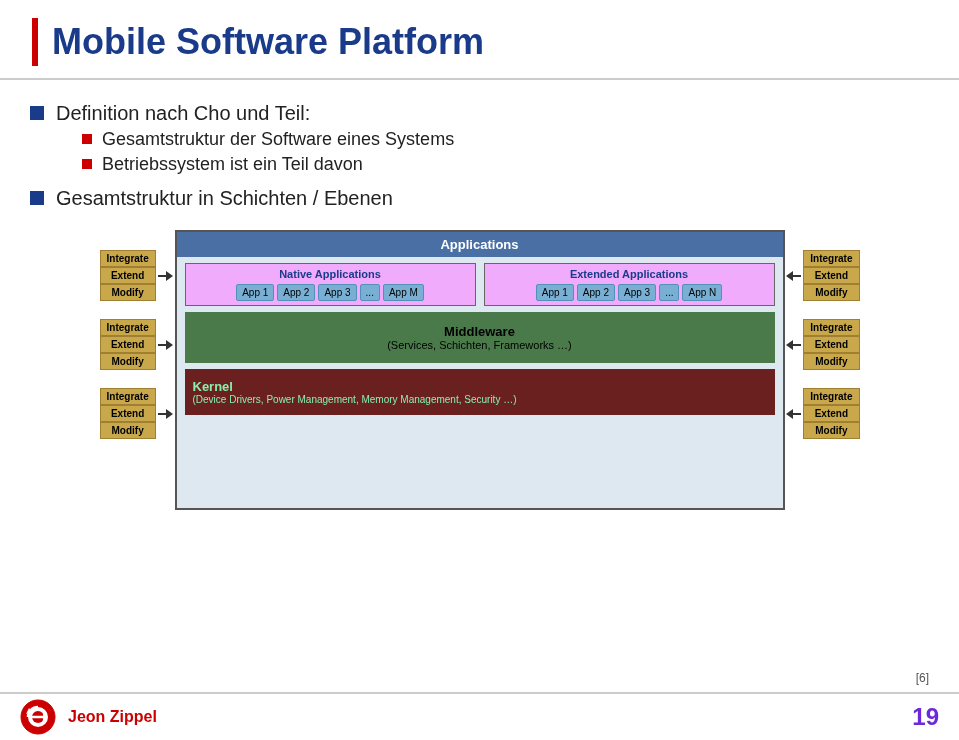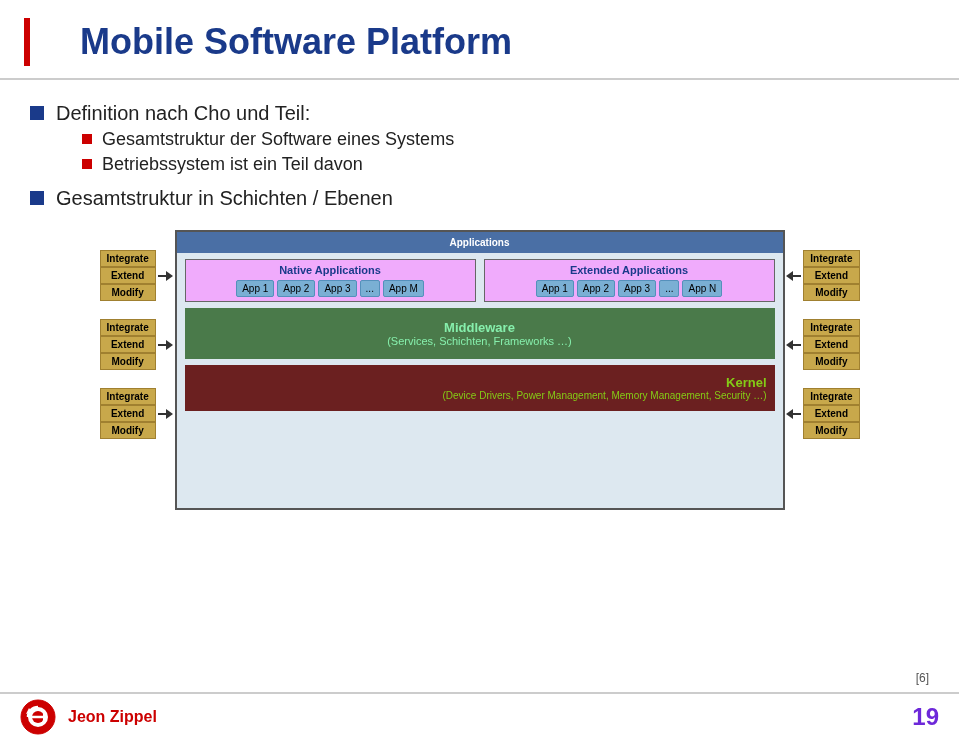--- a/index.html
+++ b/index.html
@@ -7,25 +7,24 @@
       width: 959px;
       height: 740px;
       background: #ffffff;
       font-family: Arial, Helvetica, sans-serif;
       overflow: hidden;
       position: relative;
     }
 
     
     .header {
-      padding: 18px 20px 12px 24px;
+      padding: 18px 20px 12px 32px;
       border-bottom: 2px solid #cccccc;
       display: flex;
       align-items: center;
-      gap: 36px;
     }
     .header-accent {
       width: 6px;
       height: 48px;
       background: #cc0000;
       margin-right: 14px;
       flex-shrink: 0;
     }
     .header-title {
       font-size: 36px;
@@ -102,21 +101,21 @@
       right: 75px;
       bottom: 0;
       border: 2px solid #555;
       background: #dde8f0;
     }
 
     
     .apps-header {
       background: #4a6fa5;
       color: white;
-      font-size: 10px;
+      font-size: 13px;
       font-weight: bold;
       text-align: center;
       padding: 5px 0;
     }
 
     
     .apps-row {
       display: flex;
       padding: 6px 8px;
       gap: 8px;
@@ -149,40 +148,40 @@
       border: 1px solid #5590bb;
       padding: 2px 5px;
       font-size: 10px;
       color: #000;
       border-radius: 2px;
     }
 
     
     .middleware-bar {
       background: #4a7a4a;
-      color: #86efac;
+      color: #000000;
       margin: 0 8px 6px 8px;
       padding: 12px 8px;
       text-align: center;
     }
     .middleware-title {
       font-size: 13px;
       font-weight: bold;
     }
     .middleware-sub {
       font-size: 11px;
     }
 
     
     .kernel-bar {
       background: #6b2020;
-      color: #84cc16;
+      color: #86efac;
       margin: 0 8px;
       padding: 10px 8px;
-      text-align: right;
+      text-align: left;
     }
     .kernel-title {
       font-size: 13px;
       font-weight: bold;
     }
     .kernel-sub {
       font-size: 10px;
     }
 
     

